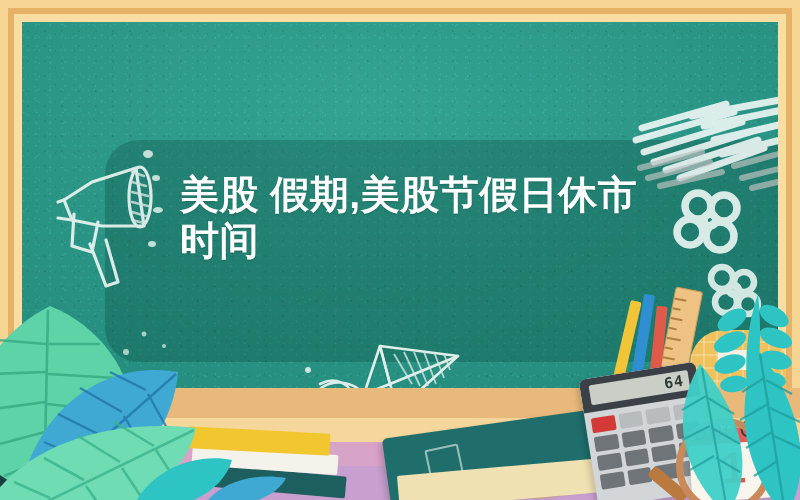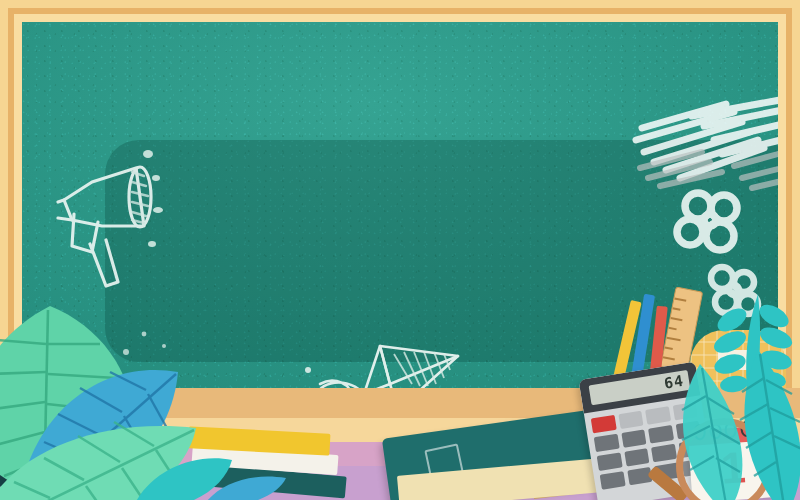--- a/index.html
+++ b/index.html
@@ -240,20 +240,21 @@
       <svg width="60" height="40" viewBox="0 0 60 40">
         <g fill="#e8f4f0" opacity=".7">
           <circle cx="8" cy="30" r="3"></circle>
             <circle cx="26" cy="12" r="2.4"></circle>
             <circle cx="46" cy="24" r="2"></circle>
         </g>
       </svg>
     </div>
   </div>
 
+  <div class="heading">美股 假期,美股节假日休市时间</div>
 
   <div class="ruler">
     <i style="top:10px;width:12px;"></i>
       <i style="top:20px;width:8px;"></i>
     <i style="top:30px;width:12px;"></i>
       <i style="top:40px;width:8px;"></i>
     <i style="top:50px;width:14px;"></i>
       <i style="top:60px;width:8px;"></i>
     <i style="top:70px;width:12px;"></i>
       <i style="top:80px;width:8px;"></i>

